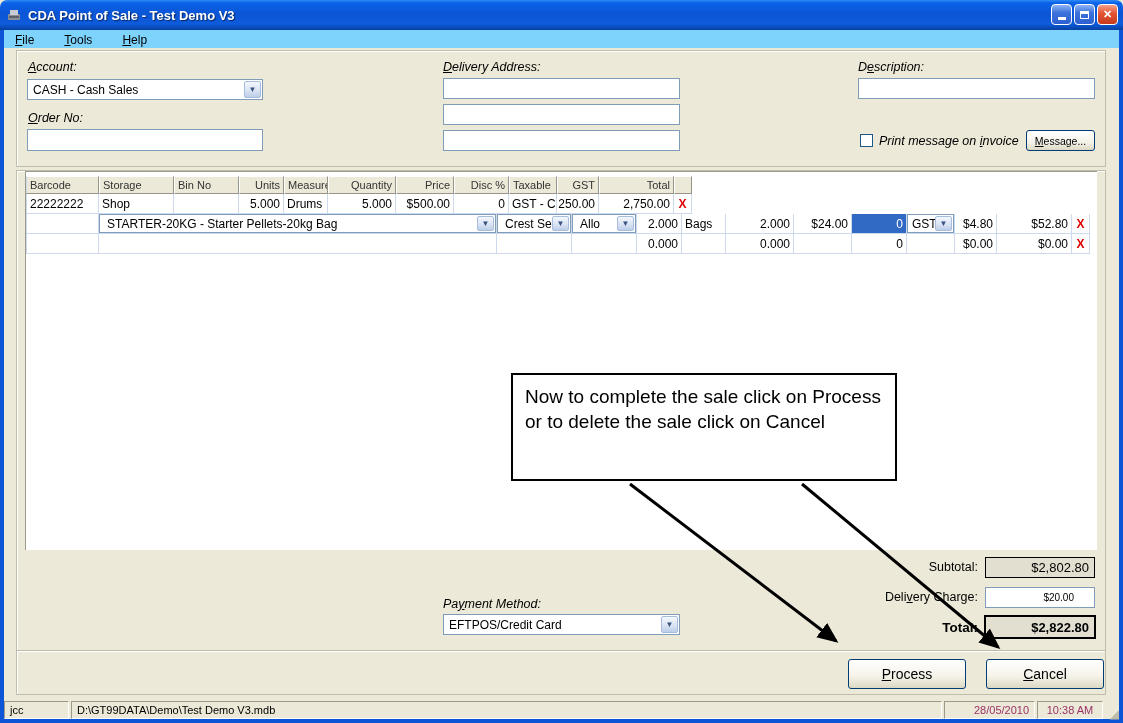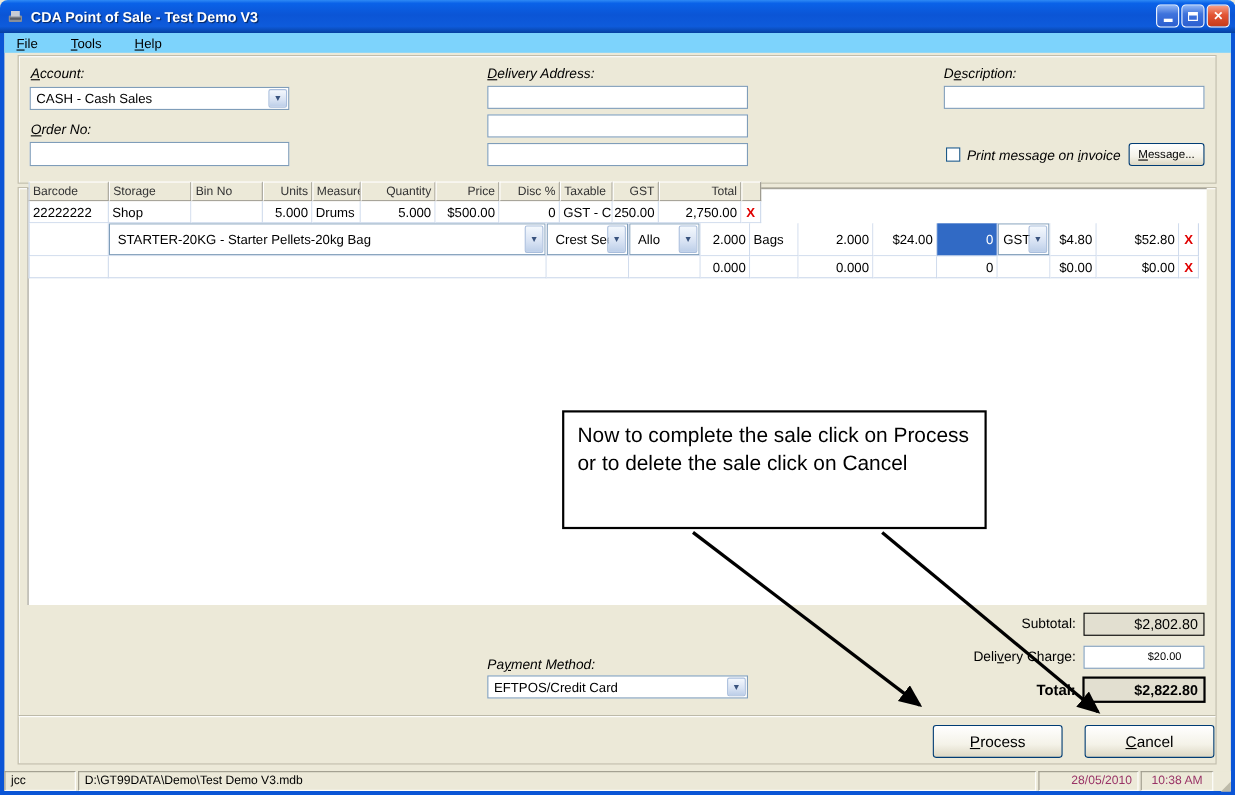--- a/index.html
+++ b/index.html
@@ -61,34 +61,34 @@
     color:#39537E; font-size:8px;
   }
   .checkbox { position:absolute; width:13px; height:13px; background:#fff; border:1px solid #1D5987; }
   .xpbtn {
     position:absolute; border:1px solid #003C74; border-radius:3px;
     background:linear-gradient(180deg,#FFFFFF 0%,#F4F2E8 60%,#DDD8C4 100%);
     display:flex; align-items:center; justify-content:center; color:#000;
   }
 
   
-  .grid { position:absolute; left:26px; top:165px; font-size:12px; }
+  .grid { position:absolute; left:26px; top:176px; font-size:12px; }
   .grow { display:flex; }
   .gcell {
     border-right:1px solid #CDD9EC; border-bottom:1px solid #CDD9EC;
     padding:0 3px; display:flex; align-items:center; overflow:hidden; white-space:nowrap;
     background:#fff; position:relative;
   }
   .grow .gcell:first-child { border-left:1px solid #CDD9EC; }
   .ghead .gcell {
     background:#ECE9D8; border-top:1px solid #fff; border-left:1px solid #fff;
     border-right:1px solid #97948A; border-bottom:1px solid #97948A;
     font-size:11px; color:#333; height:18px;
   }
-  .r1 .gcell { height:20px; } .r2 .gcell { height:30px; } .r3 .gcell { height:20px; }
+  .r1 .gcell { height:20px; } .r2 .gcell { height:20px; } .r3 .gcell { height:20px; }
   .num { justify-content:flex-end; text-align:right; }
   .c1{width:73px}.c2{width:398px}.c3{width:75px}.c4{width:65px}.c5{width:45px}.c6{width:44px}
   .c7{width:68px}.c8{width:58px}.c9{width:55px}.c10{width:48px}.c11{width:42px}.c12{width:75px}.c13{width:18px}
   .xdel { color:#E00000; font-weight:bold; justify-content:center; font-size:12px; }
   .sel { background:#316AC5; color:#fff; }
   .cellcombo { position:absolute; inset:0; background:#fff; border:1px solid #7F9DB9;
     display:flex; align-items:center; overflow:hidden; white-space:nowrap; }
   .cellcombo .txt { padding-left:7px; overflow:hidden; white-space:nowrap; }
 
   

